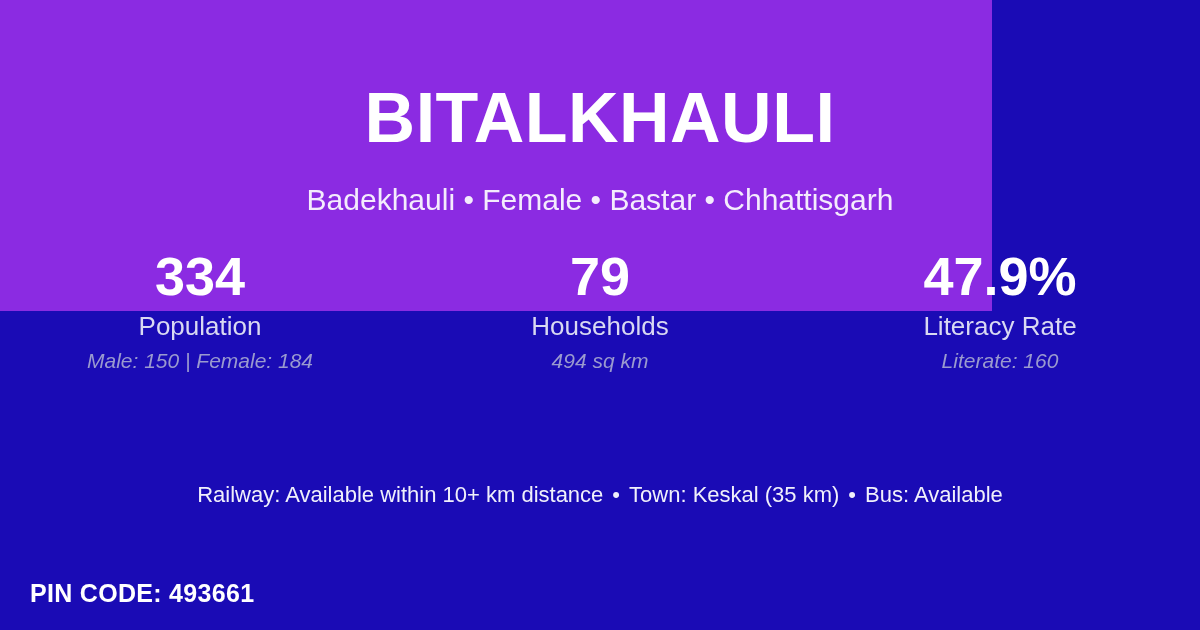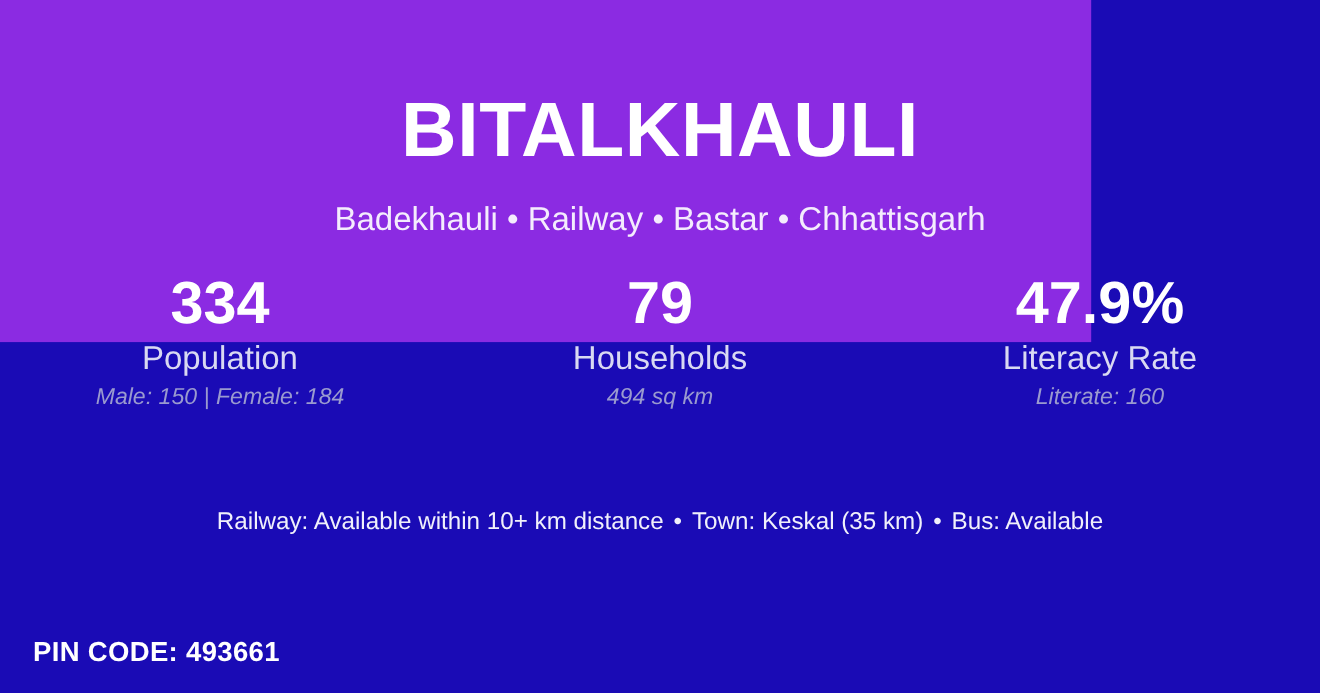--- a/index.html
+++ b/index.html
@@ -79,42 +79,42 @@
     color: #ffffff;
     font-size: 54px;
     font-weight: bold;
     line-height: 56px;
     height: 56px;
     white-space: nowrap;
   }
 
   .stat-label {
     color: #d9d9f2;
-    font-size: 30px;
+    font-size: 26px;
     font-weight: normal;
     line-height: 30px;
     margin-top: 7px;
     white-space: nowrap;
   }
 
   .stat-sub {
     color: #9a9acf;
     font-size: 21px;
     font-weight: normal;
     line-height: 22px;
     margin-top: 9px;
     white-space: nowrap;
     font-style: italic;
   }
 
   
   .transport-line {
     position: absolute;
     left: 0;
-    top: 459px;
+    top: 480px;
     width: 1200px;
     text-align: center;
     color: #f0f0fb;
     font-size: 22px;
     line-height: 30px;
     white-space: nowrap;
   }
   .transport-line .sep {
     padding: 0 9px;
     color: #f0f0fb;
@@ -151,21 +151,21 @@
     white-space: nowrap;
   }
 </style>
 </head>
 <body>
 
 <div class="card">
 
   <div class="hero">
     <div class="village-title">BITALKHAULI</div>
-    <div class="village-subtitle">Badekhauli • Railway • Bastar • Chhattisgarh</div>
+    <div class="village-subtitle">Badekhauli • Female • Bastar • Chhattisgarh</div>
   </div>
 
   <div class="stats-row">
 
     <div class="stat-col">
       <div class="stat-value">334</div>
       <div class="stat-label">Population</div>
       <div class="stat-sub">Male: 150 | Female: 184</div>
     </div>
 

